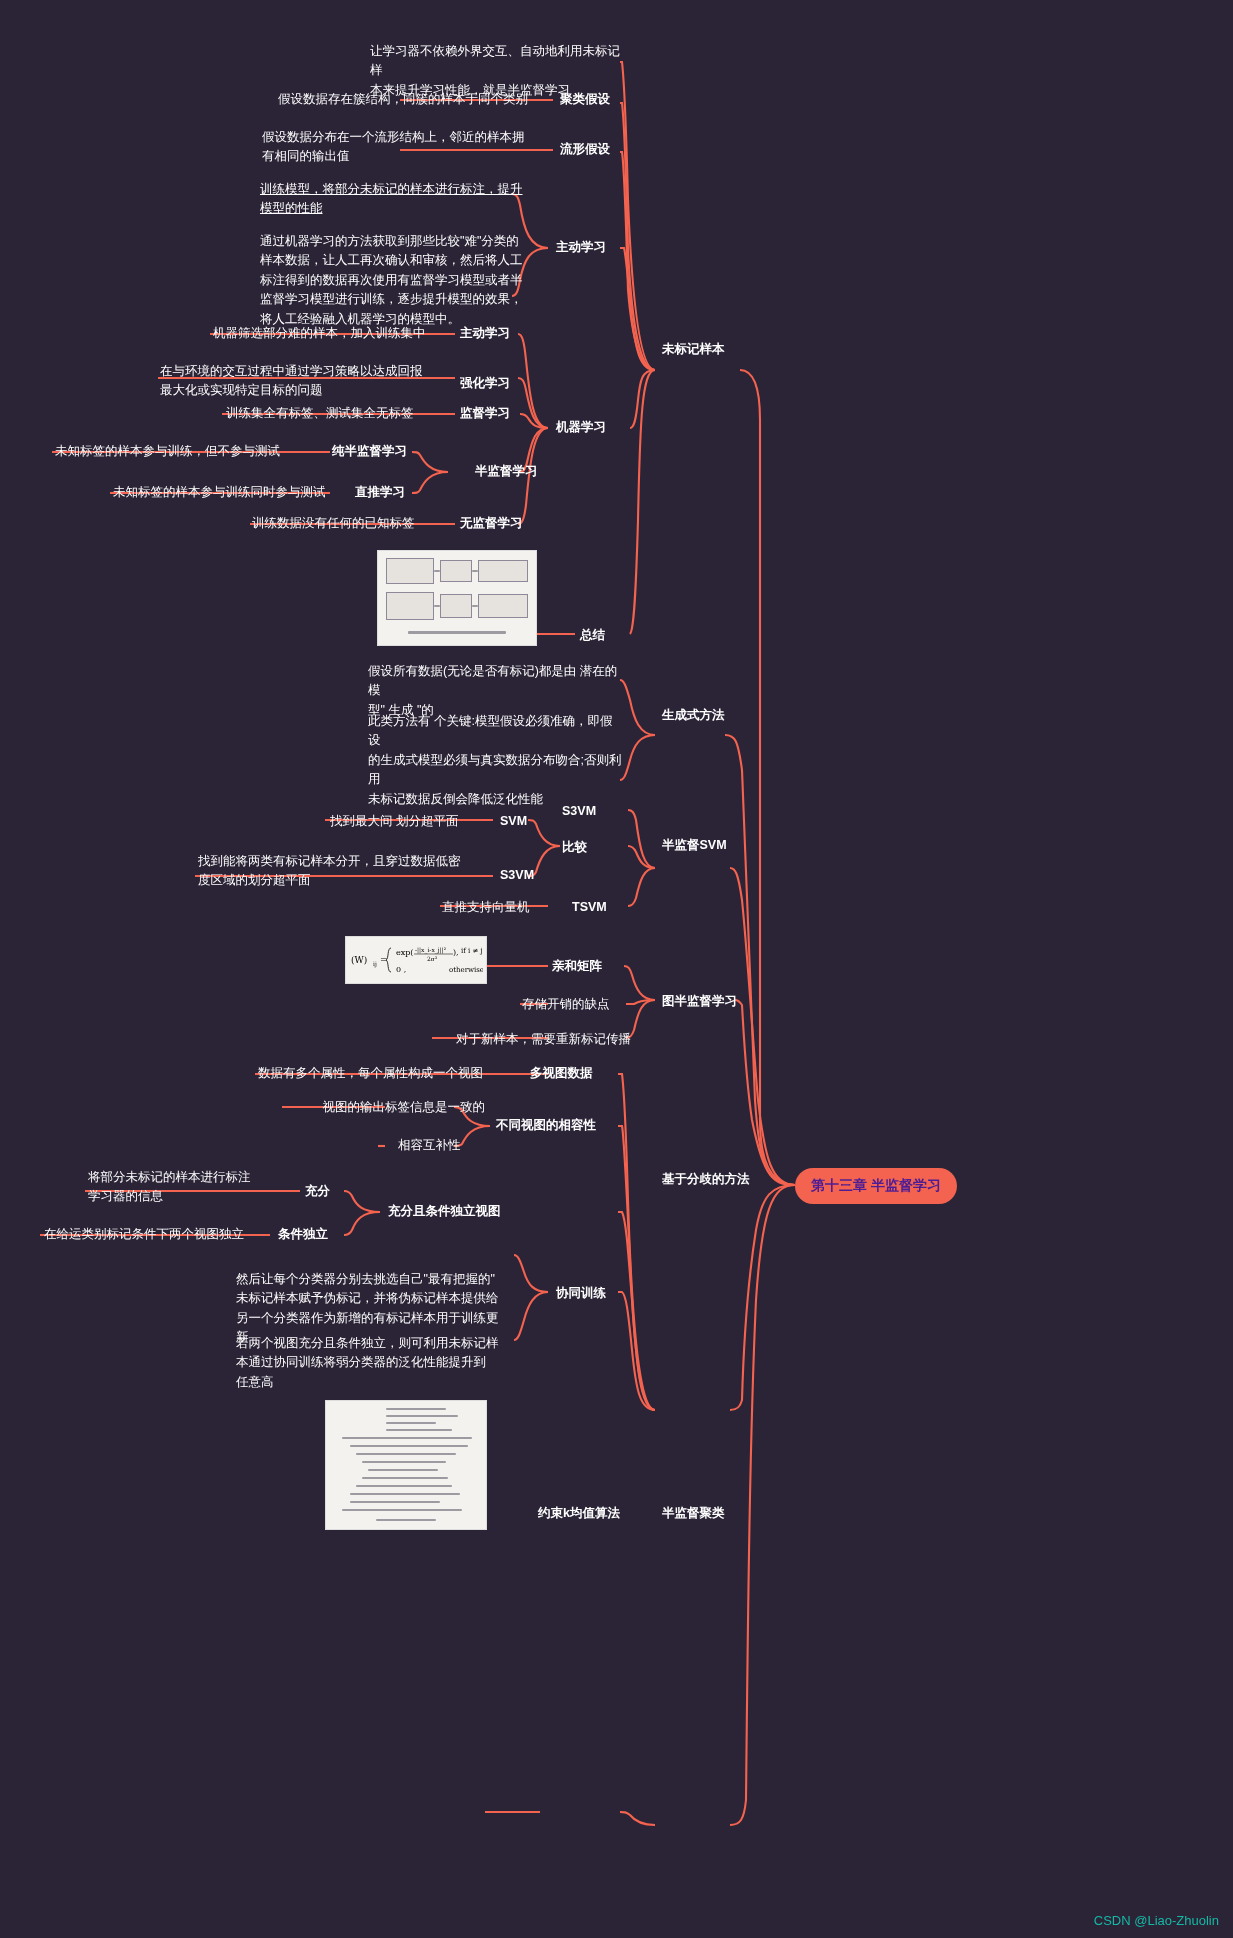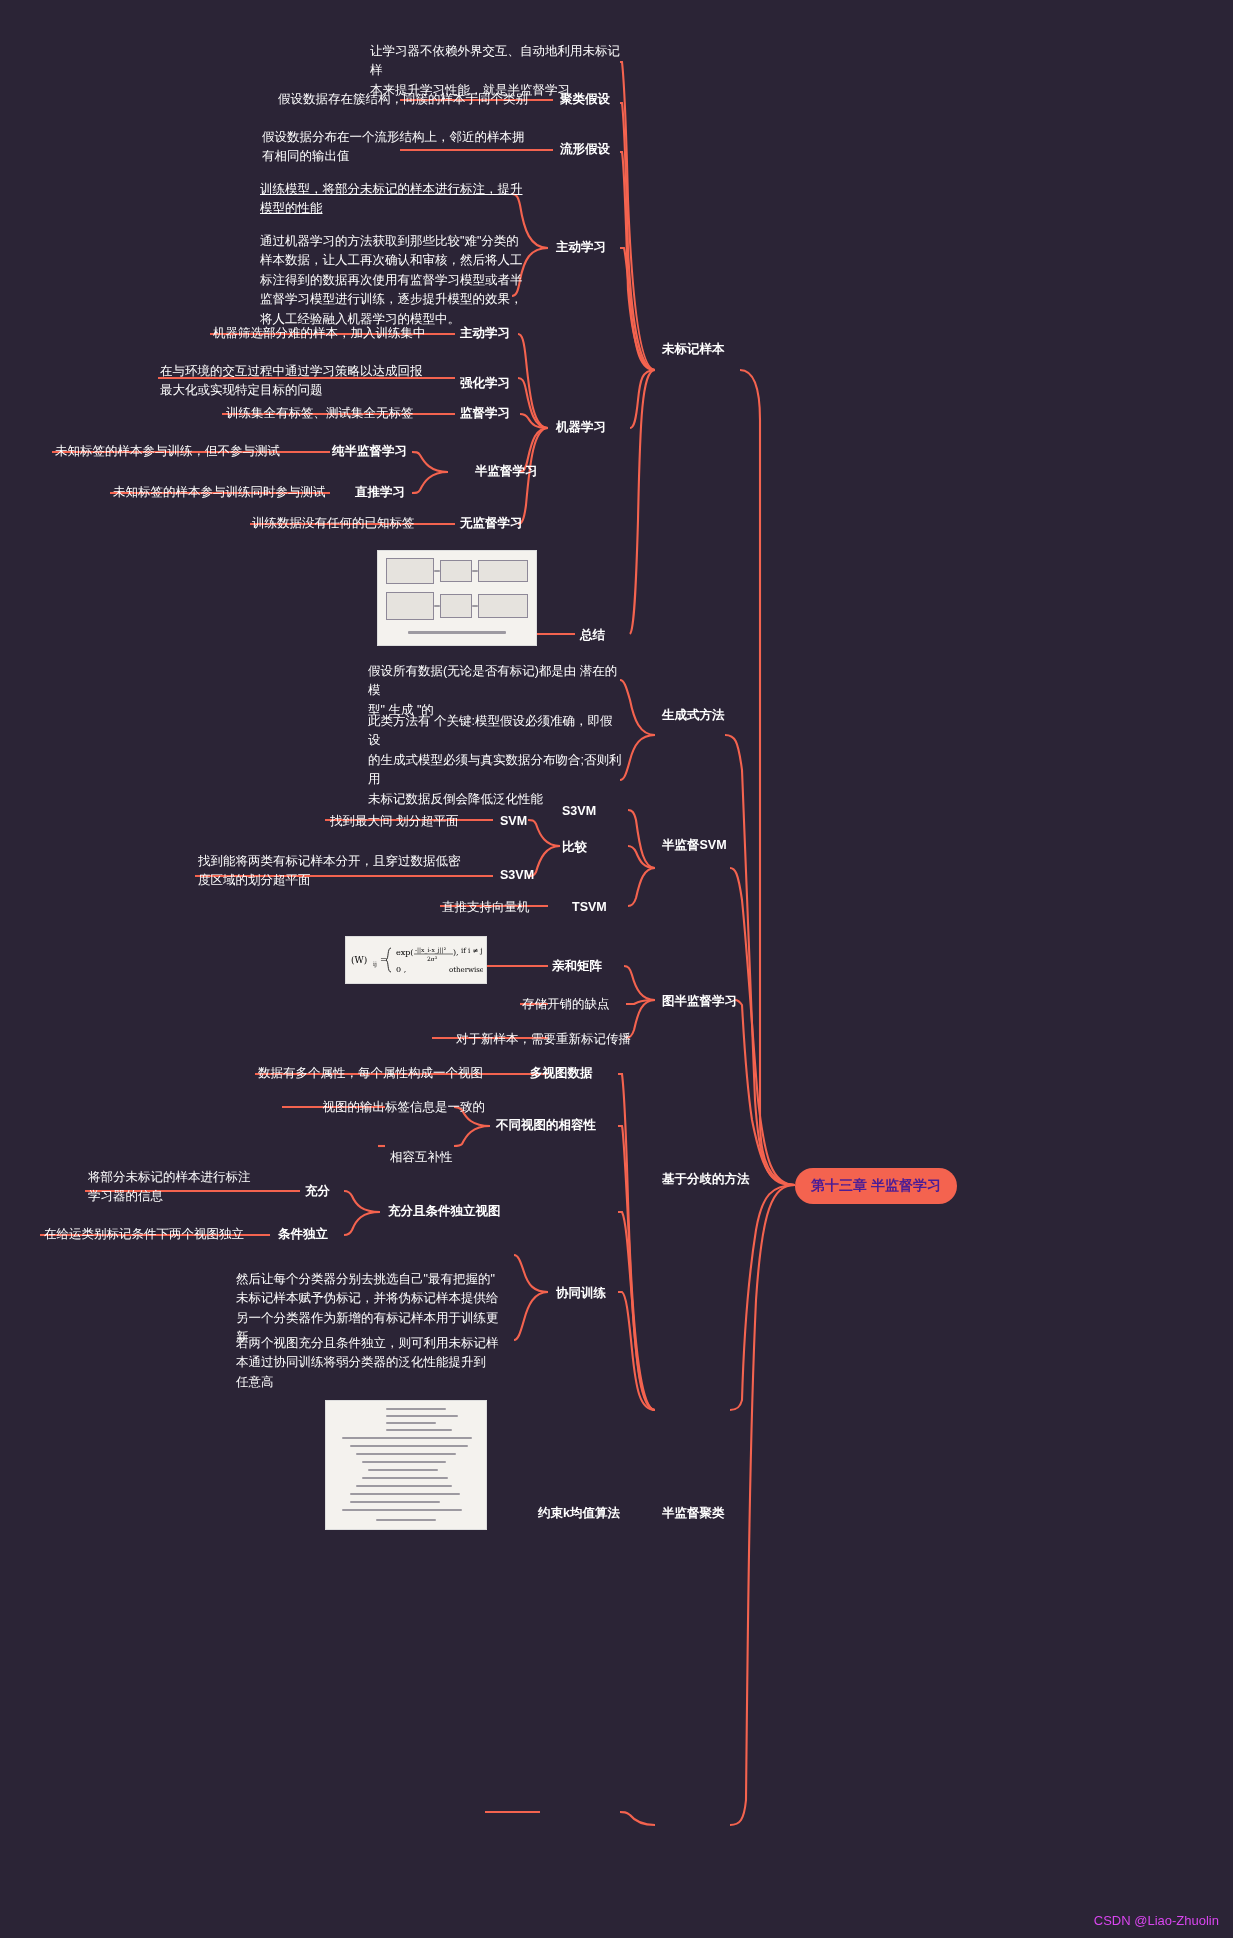--- a/index.html
+++ b/index.html
@@ -8,21 +8,21 @@
   svg.links{position:absolute;left:0;top:0;width:1233px;height:1938px;pointer-events:none;}
   .node{position:absolute;color:#ffffff;font-size:12.5px;line-height:1.55;white-space:pre-line;}
   .node.bold{font-weight:bold;}
   .root{position:absolute;background:#f4634f;color:#4c1d95;font-weight:bold;font-size:14px;
         padding:9px 16px;border-radius:18px;white-space:nowrap;}
   .imgbox{position:absolute;background:#f4f2ee;border:1px solid #ddd;overflow:hidden;}
   .imgbox .ln{position:absolute;background:#6f6a78;opacity:.65;height:2px;border-radius:1px;}
   .imgbox .bx{position:absolute;border:1px solid #8e8898;background:#e6e3de;}
   .formula{position:absolute;background:#f4f2ee;border:1px solid #ddd;display:flex;align-items:center;
            justify-content:center;font-family:"DejaVu Serif",serif;font-size:11px;color:#1a1a1a;}
-  .watermark{position:absolute;right:14px;bottom:10px;color:#d946ef;font-size:13px;}
+  .watermark{position:absolute;right:14px;bottom:10px;color:#14b8a6;font-size:13px;}
 </style>
 </head>
 <body>
 
 <div id="canvas">
 
   <svg class="links" viewBox="0 0 1233 1938">
     <g fill="none" stroke="#f4634f" stroke-width="2.1">
 
       <path d="M795,1185 C770,1185 760,1160 760,1120 L760,420 C760,380 750,370 740,370"></path>
@@ -206,21 +206,21 @@
     </svg>
   </div>
   <div class="node bold" style="left:552px;top:957px;">亲和矩阵</div>
   <div class="node" style="left:522px;top:995px;">存储开销的缺点</div>
   <div class="node" style="left:456px;top:1030px;">对于新样本，需要重新标记传播</div>
 
   <div class="node" style="left:258px;top:1064px;width:285px;">数据有多个属性，每个属性构成一个视图</div>
   <div class="node bold" style="left:530px;top:1064px;">多视图数据</div>
 
   <div class="node" style="left:285px;top:1098px;width:200px;text-align:right;">视图的输出标签信息是一致的</div>
-  <div class="node" style="left:390px;top:1136px;margin-top:12px;">相容互补性</div>
+  <div class="node" style="left:398px;top:1136px;">相容互补性</div>
   <div class="node bold" style="left:496px;top:1116px;">不同视图的相容性</div>
 
   <div class="node" style="left:88px;top:1168px;width:215px;">将部分未标记的样本进行标注
 学习器的信息</div>
   <div class="node bold" style="left:305px;top:1182px;">充分</div>
   <div class="node" style="left:44px;top:1225px;width:235px;">在给运类别标记条件下两个视图独立</div>
   <div class="node bold" style="left:278px;top:1225px;">条件独立</div>
   <div class="node bold" style="left:388px;top:1202px;">充分且条件独立视图</div>
 
   <div class="node" style="left:236px;top:1270px;width:275px;">然后让每个分类器分别去挑选自己"最有把握的"

